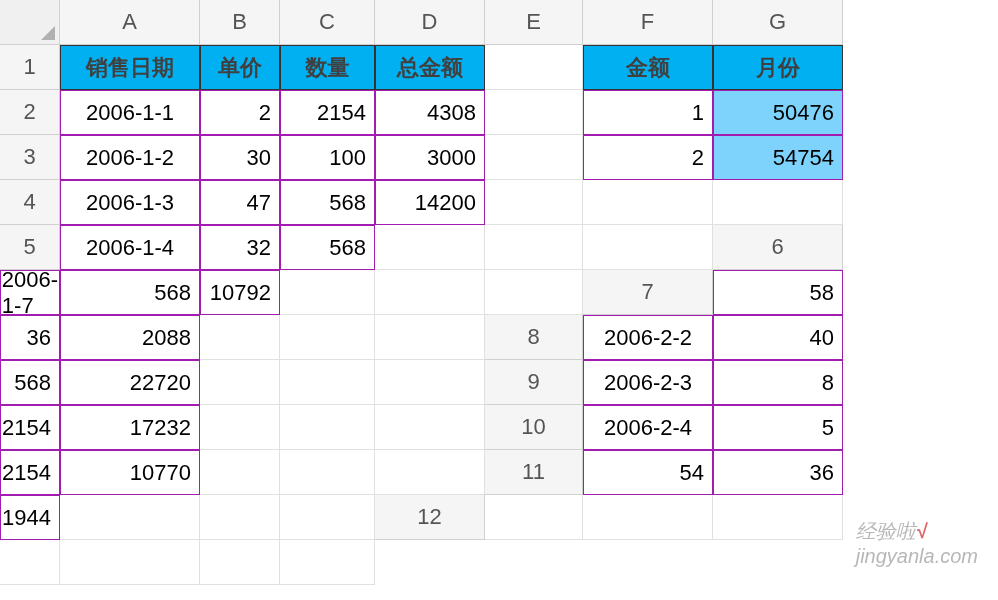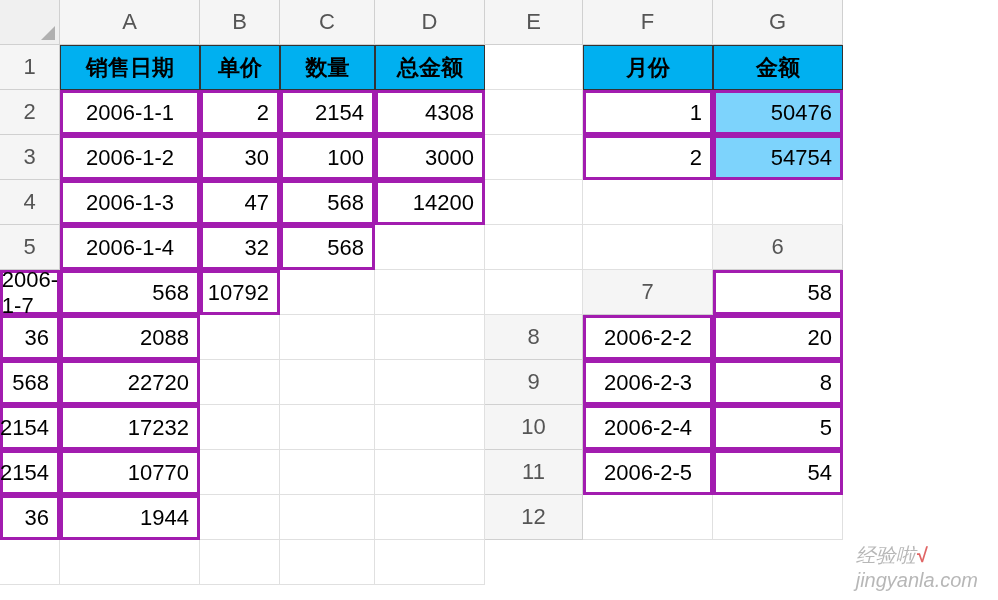--- a/index.html
+++ b/index.html
@@ -63,40 +63,40 @@
       border-bottom: 1px solid #e0e0e0;
       display: flex;
       align-items: center;
       padding: 0 8px;
       font-size: 22px;
       color: #000;
       background: #fff;
     }
     .cell.header-blue {
       background: #00b0f0;
-      color: #000000;
+      color: #404040;
       font-weight: bold;
       justify-content: center;
       border: 1px solid #333;
     }
     .cell.bordered {
-      border: 3px solid #a21caf;
+      border: 1px solid #a21caf;
     }
     .cell.right {
       justify-content: flex-end;
     }
     .cell.center {
       justify-content: center;
     }
     .cell.yellow {
       background: #7dd3fc;
     }
     .watermark {
       position: absolute;
-      bottom: 8px;
+      bottom: 32px;
       right: 20px;
       font-size: 20px;
       color: #888;
       opacity: 0.6;
       font-style: italic;
     }
     .watermark .red {
       color: #cc0000;
       font-weight: bold;
     }
@@ -114,22 +114,22 @@
   <div class="col-header">E</div>
   <div class="col-header">F</div>
   <div class="col-header">G</div>
 
   <div class="row-header">1</div>
   <div class="cell header-blue">销售日期</div>
   <div class="cell header-blue">单价</div>
   <div class="cell header-blue">数量</div>
   <div class="cell header-blue">总金额</div>
   <div class="cell"></div>
+  <div class="cell header-blue">金额</div>
   <div class="cell header-blue">月份</div>
-  <div class="cell header-blue">金额</div>
 
   <div class="row-header">2</div>
   <div class="cell bordered center">2006-1-1</div>
   <div class="cell bordered right">2</div>
   <div class="cell bordered right">2154</div>
   <div class="cell bordered right">4308</div>
   <div class="cell"></div>
   <div class="cell bordered right">1</div>
   <div class="cell bordered right yellow">50476</div>
 
@@ -170,21 +170,21 @@
   <div class="row-header">7</div>
   <div class="cell bordered right">58</div>
   <div class="cell bordered right">36</div>
   <div class="cell bordered right">2088</div>
   <div class="cell"></div>
   <div class="cell"></div>
   <div class="cell"></div>
 
   <div class="row-header">8</div>
   <div class="cell bordered center">2006-2-2</div>
-  <div class="cell bordered right">20</div>
+  <div class="cell bordered right">40</div>
   <div class="cell bordered right">568</div>
   <div class="cell bordered right">22720</div>
   <div class="cell"></div>
   <div class="cell"></div>
   <div class="cell"></div>
 
   <div class="row-header">9</div>
   <div class="cell bordered center">2006-2-3</div>
   <div class="cell bordered right">8</div>
   <div class="cell bordered right">2154</div>
@@ -196,21 +196,20 @@
   <div class="row-header">10</div>
   <div class="cell bordered center">2006-2-4</div>
   <div class="cell bordered right">5</div>
   <div class="cell bordered right">2154</div>
   <div class="cell bordered right">10770</div>
   <div class="cell"></div>
   <div class="cell"></div>
   <div class="cell"></div>
 
   <div class="row-header">11</div>
-  <div class="cell bordered center">2006-2-5</div>
   <div class="cell bordered right">54</div>
   <div class="cell bordered right">36</div>
   <div class="cell bordered right">1944</div>
   <div class="cell"></div>
   <div class="cell"></div>
   <div class="cell"></div>
 
   <div class="row-header">12</div>
   <div class="cell"></div>
   <div class="cell"></div>

